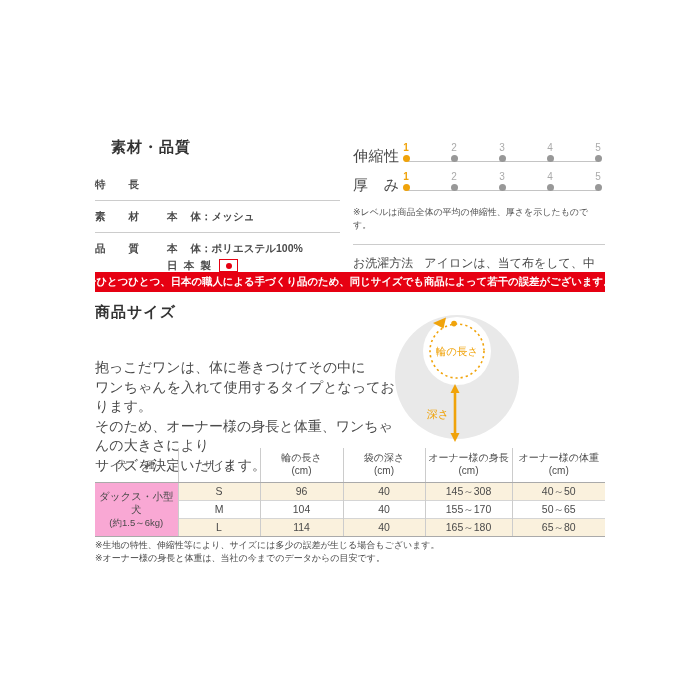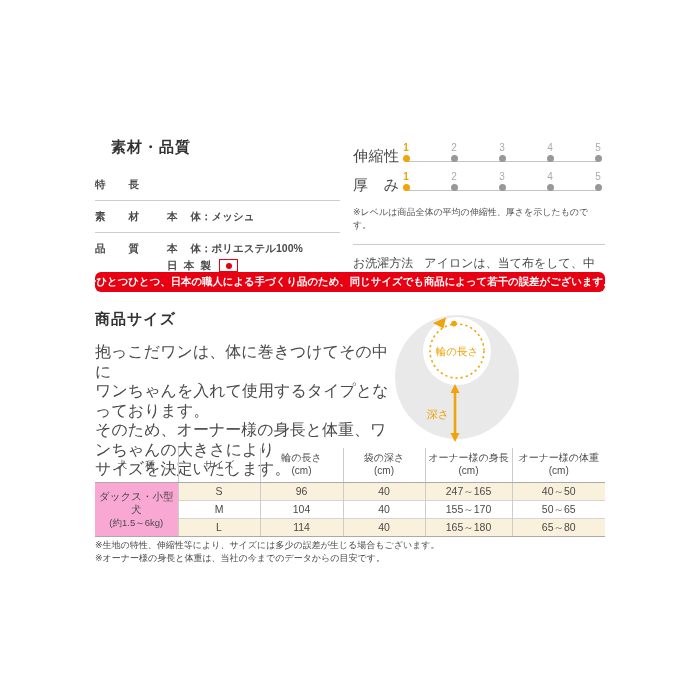--- a/index.html
+++ b/index.html
@@ -5,21 +5,21 @@
   html,body { margin:0; padding:0; }
   body {
     width:700px; height:700px; background:#ffffff;
     font-family:"Liberation Sans","DejaVu Sans",sans-serif;
     color:#404040; -webkit-font-smoothing:antialiased;
   }
   .page { position:relative; width:700px; height:700px; background:#fff; overflow:hidden; }
 
   h2.sec-title { position:absolute; margin:0; font-size:15px; font-weight:bold; color:#333; letter-spacing:1px; }
   #material-title { left:111px; top:138px; }
-  #size-title { left:95px; top:310px; }
+  #size-title { left:95px; top:303px; }
 
   
   .spec-col { position:absolute; left:95px; top:176px; width:245px; font-size:10.5px; color:#4a4a4a; }
   .spec-row { display:flex; align-items:flex-start; line-height:17px;font-weight:bold; }
   .spec-label { color:#4a4a4a; }
   .jlabel { display:inline-block; text-align:justify; text-align-last:justify; }
   .w44 { width:44px; }
   .w34 { width:34px; }
   .spec-val { margin-left:28px; }
   .spec-divider { border:none; border-top:1px solid #ccc; margin:7px 0; }
@@ -39,24 +39,24 @@
   .scale-point.active .scale-num { color:#f0a30a; font-weight:bold; }
   .scale-point.active .scale-dot { background:#f0a30a; }
   .rating-note { font-size:9px; color:#555; margin-top:8px; }
   .wash-divider { border:none; border-top:1px solid #ccc; margin:12px 0 0 0; }
   .wash-row { display:flex; margin-top:10px; font-size:12px; line-height:16px; color:#4a4a4a; }
   .wash-label { width:62px; margin-right:10px; }
 
   
   .banner { position:absolute; left:95px; top:272px; width:510px; height:20px;
     background:#e60012; color:#fff; font-size:10.4px; font-weight:bold;
-    display:flex; align-items:center; justify-content:center; white-space:nowrap;border-radius:6px; }
-
-  
-  .size-desc { position:absolute; left:95px; top:342px; width:300px; font-size:16px; line-height:19.5px; color:#4a4a4a; }
+    display:flex; align-items:center; justify-content:center; white-space:nowrap; }
+
+  
+  .size-desc { position:absolute; left:95px; top:358px; width:300px; font-size:14px; line-height:19.5px; color:#4a4a4a; }
   .diagram { position:absolute; left:390px; top:306px; }
 
   
   .size-table-wrap { position:absolute; left:95px; top:448px; width:510px; }
   table.size-table { border-collapse:collapse; width:510px; table-layout:fixed; }
   table.size-table th { font-weight:normal; font-size:10px; color:#4a4a4a; padding:3px 1px 5px 1px; line-height:13px; vertical-align:middle; }
   table.size-table td { font-size:10.5px; color:#4a4a4a; text-align:center; padding:2px 1px; line-height:13px; }
   .vline { border-left:1px solid #ccc; }
   .hdr-bottom th { border-bottom:1px solid #aaa; }
   td.cell-cream { background:#faf1dd; }
@@ -222,21 +222,21 @@
       </thead>
       <tbody>
         <tr>
           <td class="breed-cell bline" rowspan="3">
             <div>ダックス・小型犬</div>
             <div class="breed-note">(約1.5～6kg)</div>
           </td>
           <td class="vline cell-cream">S</td>
           <td class="vline cell-cream">96</td>
           <td class="vline cell-cream">40</td>
-          <td class="vline cell-cream">247～165</td>
+          <td class="vline cell-cream">145～308</td>
           <td class="vline cell-cream">40～50</td>
         </tr>
         <tr>
           <td class="vline rline">M</td>
           <td class="vline rline">104</td>
           <td class="vline rline">40</td>
           <td class="vline rline">155～170</td>
           <td class="vline rline">50～65</td>
         </tr>
         <tr>

